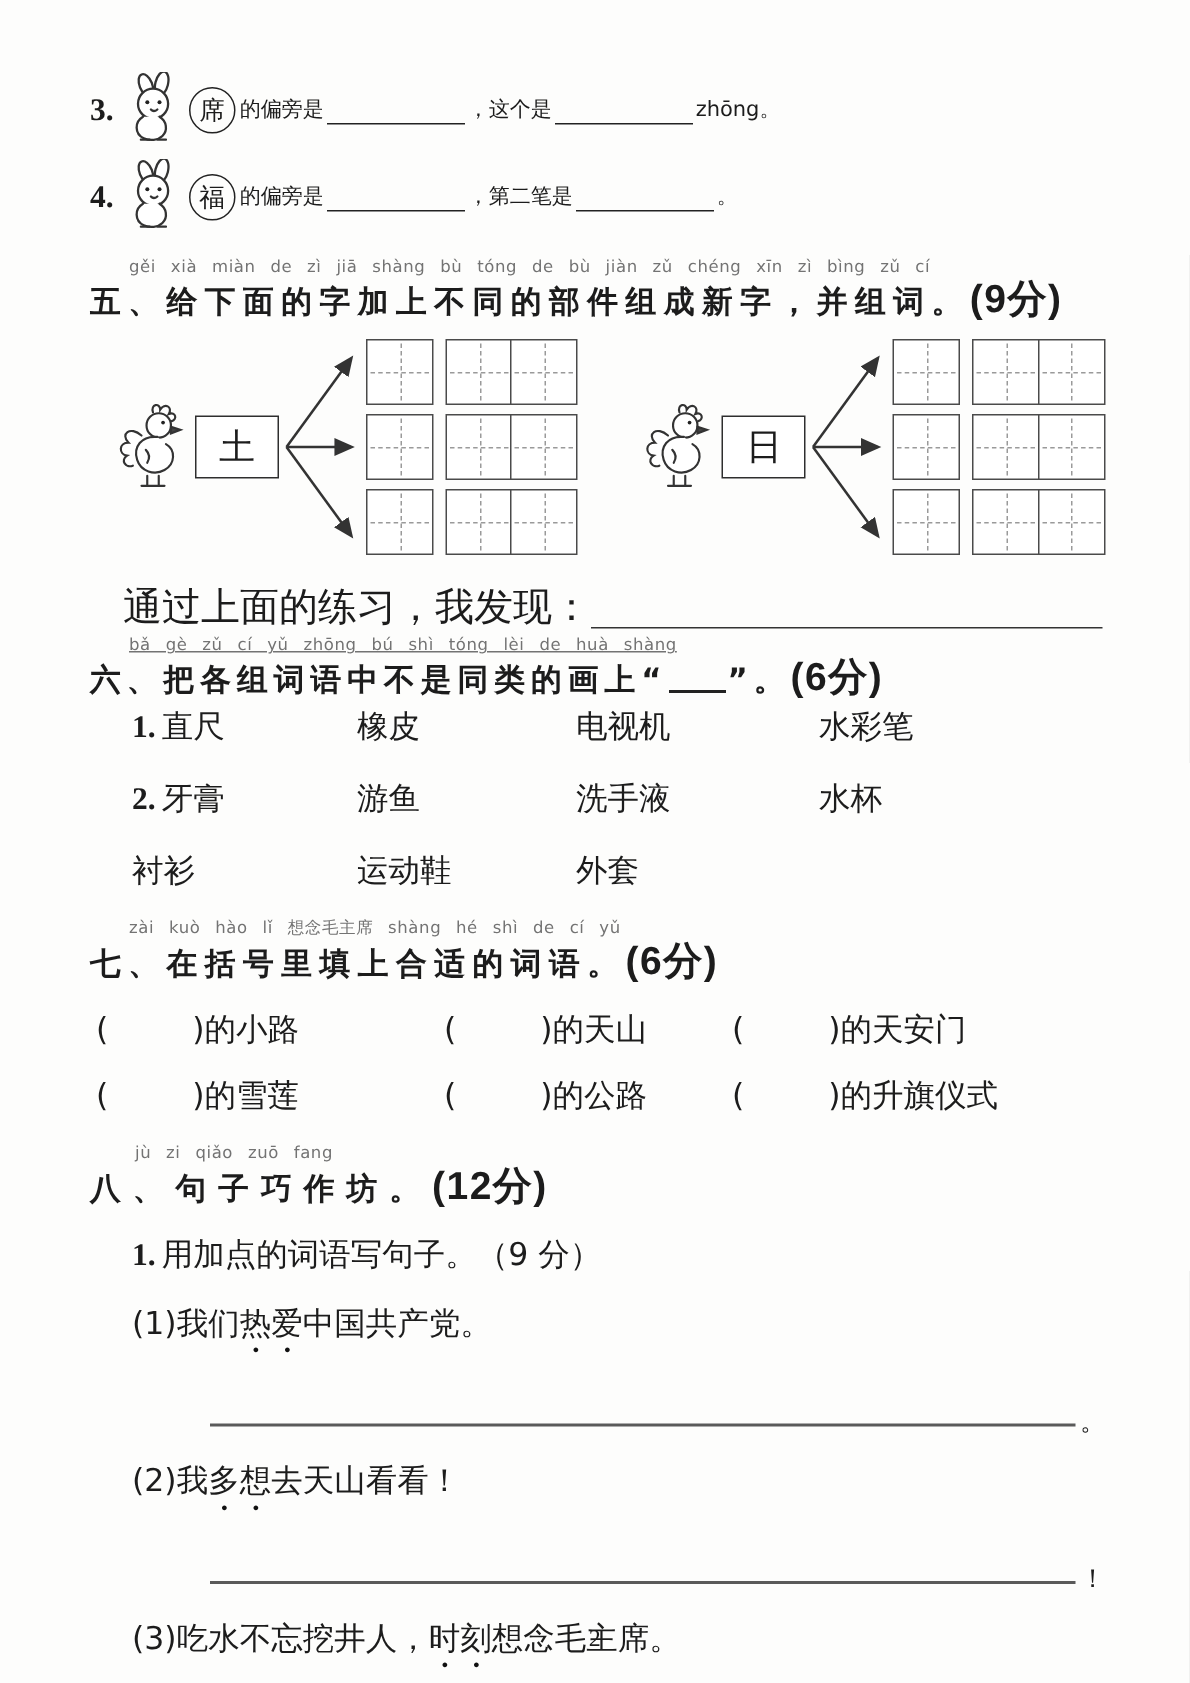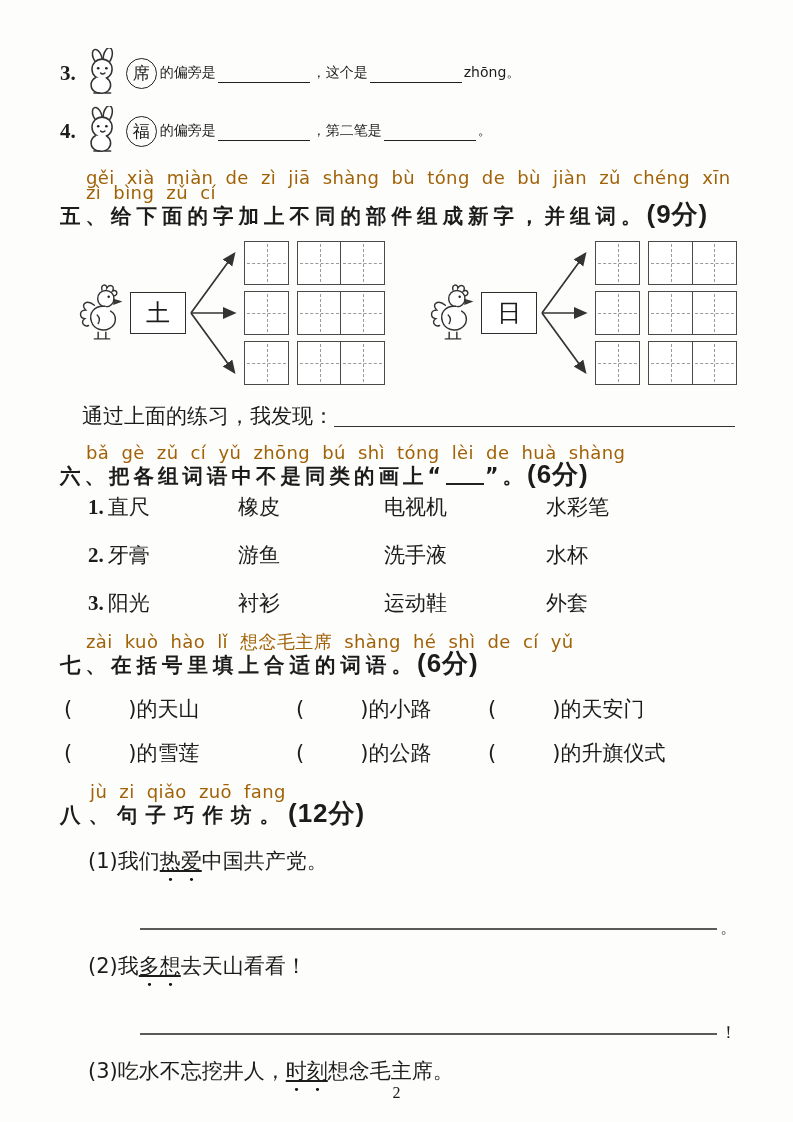--- a/index.html
+++ b/index.html
@@ -6,21 +6,21 @@
   .page{
     position:relative;width:793px;height:1122px;margin:0 auto;
     background:#fdfdfc;box-sizing:border-box;
     padding:44px 56px 0 60px;overflow:hidden;
     font-family:"DejaVu Sans","Liberation Sans",sans-serif;
     color:#1c1c1c;
   }
   
   .body-txt{font-size:14px;}
   .qnum{font-family:"Liberation Serif",serif;font-weight:bold;font-size:21px;margin-right:4px;}
-  .pinyin{font-size:18px;color:#a16207;letter-spacing:.4px;word-spacing:6px;margin-left:26px;line-height:15px;}
+  .pinyin{font-size:11px;color:#737373;letter-spacing:.4px;word-spacing:6px;margin-left:26px;line-height:15px;}
   .sec-title{font-size:20.5px;font-weight:bold;letter-spacing:5px;line-height:28px;white-space:nowrap;}
   .sec-title .score{letter-spacing:1px;font-family:Liberation Sans, sans-serif;font-size:26px;}
   .blank{display:inline-block;width:92px;border-bottom:1.7px solid #222;height:1em;vertical-align:baseline;margin:0 2px -2px 2px;}
   .blank-small{display:inline-block;width:38px;border-bottom:2px solid #222;height:.8em;vertical-align:baseline;margin:0 1px -2px 1px;}
   
   .q-row{display:flex;align-items:center;margin-top:2px;height:54px;}
   .circle-char{
     display:inline-flex;align-items:center;justify-content:center;
     width:29px;height:29px;border:1.6px solid #222;border-radius:50%;
     font-size:17px;flex:0 0 auto;margin-right:3px;
@@ -34,33 +34,33 @@
     width:54px;height:40px;border:1.9px solid #2e2e2e;display:flex;align-items:center;
     justify-content:center;font-size:24px;margin:0 2px 0 4px;background:#fff;flex:0 0 auto;
   }
   .gridcol{display:flex;flex-direction:column;gap:6px;}
   .grid-row{display:flex;gap:8px;}
   .cell{width:45px;height:44px;border:1.7px solid #4a4a4a;position:relative;background:#fff;box-sizing:border-box;flex:0 0 auto;}
   .cell::before{content:"";position:absolute;left:2px;right:2px;top:50%;border-top:1.3px dashed #9a9a9a;}
   .cell::after{content:"";position:absolute;top:2px;bottom:2px;left:50%;border-left:1.3px dashed #9a9a9a;}
   .pair{display:flex;}
   .pair .cell+.cell{margin-left:-1.7px;}
-  .discover-row{display:flex;align-items:flex-end;margin:14px 0 0 22px;font-size:21px;}
+  .discover-row{display:flex;align-items:flex-end;margin:14px 0 0 22px;font-size:26px;}
   .discover-row .longline{flex:1;border-bottom:1.8px solid #333;margin:0 2px 3px 0;}
   
   .word-grid{display:grid;grid-template-columns:150px 146px 162px auto;row-gap:20px;margin:3px 0 0 28px;font-size:21px;}
   
   .fill-row{display:grid;grid-template-columns:232px 192px auto;margin:16px 0 0 4px;font-size:21px;}
   .paren-gap{display:inline-block;width:56px;}
   
   .sub-title{margin:16px 0 0 28px;font-size:21px;}
   .sent{margin:18px 0 0 28px;font-size:21px;}
   .dotted{
     -webkit-text-emphasis:filled dot #111;text-emphasis:filled dot #111;
-    -webkit-text-emphasis-position:under;text-emphasis-position:under right;text-decoration:underline;
+    -webkit-text-emphasis-position:under;text-emphasis-position:under right;
   }
   .ans{display:flex;align-items:flex-end;margin:34px 0 0 80px;}
   .ans .ansline{flex:1;border-bottom:2px solid #5a5a5a;height:1px;margin-bottom:4px;}
   .ans .punct{font-size:17px;margin-left:3px;line-height:14px;}
   .page-footer{position:absolute;bottom:20px;left:0;width:100%;text-align:center;
     font-family:"Liberation Serif",serif;font-size:16px;}
   svg{display:block;}
   .mt4{margin-top:4px;}
 </style>
 </head>
@@ -232,58 +232,60 @@
         </div>
       </div>
     </div>
   </div>
 
   <div class="discover-row">
     <span>通过上面的练习，我发现：</span>
     <span class="longline"></span>
   </div>
 
-  <div class="pinyin" style="margin-top:15px;">bǎ gè zǔ cí yǔ zhōng bú shì tóng lèi de huà shàng</div>
+  <div class="pinyin" style="text-decoration:underline;">bǎ gè zǔ cí yǔ zhōng bú shì tóng lèi de huà shàng</div>
   <div class="sec-title" style="letter-spacing:4px;">
     <span>六、把各组词语中不是同类的画上“</span><span class="blank-small"></span><span>”。</span><span class="score">(6分)</span>
   </div>
   <div class="word-grid">
     <span><span class="qnum">1.</span><span>直尺</span></span>
     <span>橡皮</span>
     <span>电视机</span>
     <span>水彩笔</span>
     <span><span class="qnum">2.</span><span>牙膏</span></span>
     <span>游鱼</span>
     <span>洗手液</span>
     <span>水杯</span>
-    <span><span class="qnum">3.</span><span>阳光</span></span>
     <span>衬衫</span>
     <span>运动鞋</span>
     <span>外套</span>
   </div>
 
   <div class="pinyin" style="margin-top:17px;">zài kuò hào lǐ 想念毛主席 shàng hé shì de cí yǔ</div>
   <div class="sec-title">
     <span>七、在括号里填上合适的词语。</span><span class="score">(6分)</span>
   </div>
   <div class="fill-row">
+    <span><span>(</span><span class="paren-gap"></span><span>)</span><span>的小路</span></span>
     <span><span>(</span><span class="paren-gap"></span><span>)</span><span>的天山</span></span>
-    <span><span>(</span><span class="paren-gap"></span><span>)</span><span>的小路</span></span>
     <span><span>(</span><span class="paren-gap"></span><span>)</span><span>的天安门</span></span>
   </div>
   <div class="fill-row">
     <span><span>(</span><span class="paren-gap"></span><span>)</span><span>的雪莲</span></span>
     <span><span>(</span><span class="paren-gap"></span><span>)</span><span>的公路</span></span>
     <span><span>(</span><span class="paren-gap"></span><span>)</span><span>的升旗仪式</span></span>
   </div>
 
   <div class="pinyin" style="margin-top:17px;margin-left:30px;">jù zi qiǎo zuō fang</div>
   <div class="sec-title" style="letter-spacing:8px;">
     <span>八、句子巧作坊。</span><span class="score">(12分)</span>
   </div>
+  <div class="sub-title">
+    <span class="qnum">1.</span><span>用加点的词语写句子。（9 分）</span>
+  </div>
 
   <div class="sent">
     <span>(1)</span><span>我们</span><span class="dotted">热爱</span><span>中国共产党。</span>
   </div>
   <div class="ans">
     <span class="ansline"></span>
       <span class="punct">。</span>
   </div>
 
   <div class="sent">

